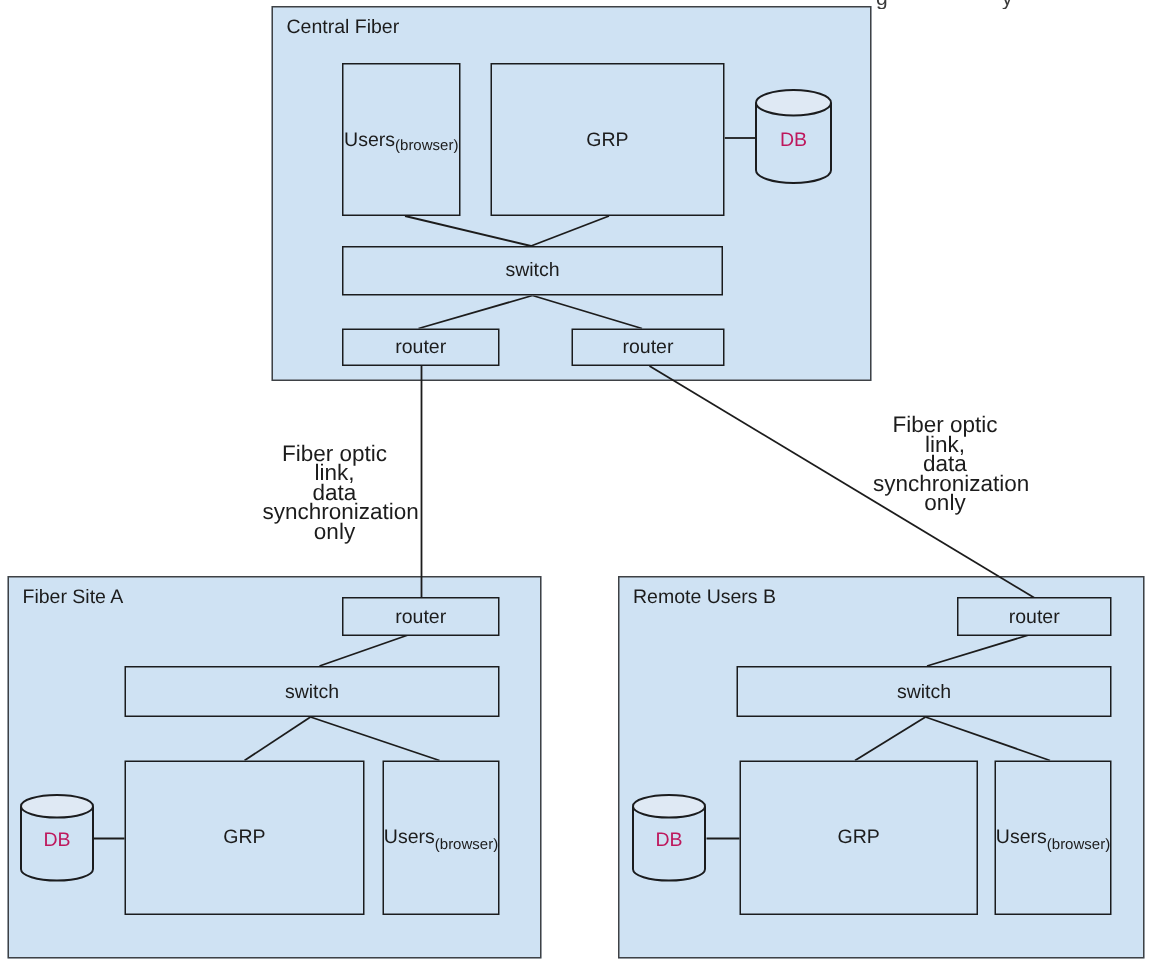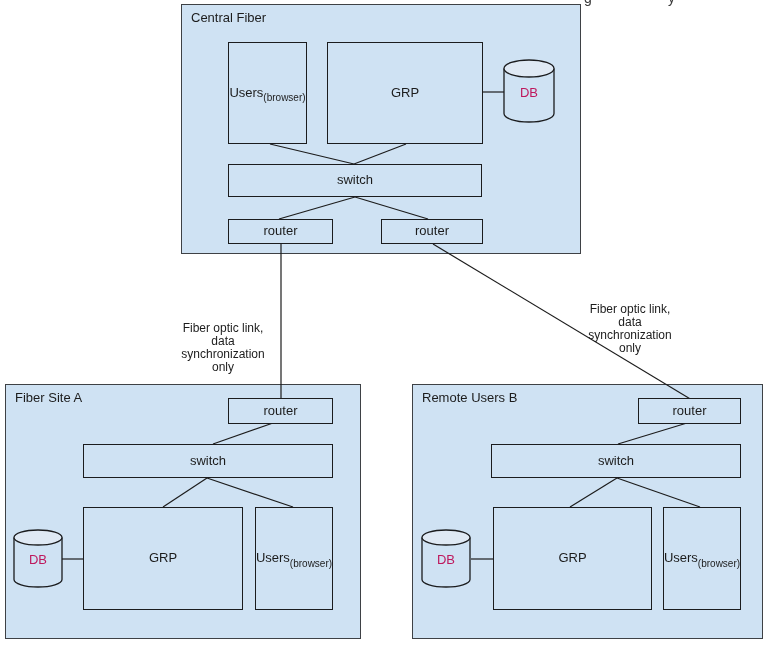--- a/index.html
+++ b/index.html
@@ -83,21 +83,21 @@
   }
   #cyl-central { left: 503px; top: 59px;  width: 52px; height: 64px; }
   #cyl-central .db-label { top: 26px; }
   #cyl-a { left: 13px;  top: 529px; width: 50px; height: 59px; }
   #cyl-b { left: 421px; top: 529px; width: 50px; height: 59px; }
   #cyl-a .db-label, #cyl-b .db-label { top: 23px; }
 
   
   .fiber-label {
     position: absolute; z-index: 4; width: 96px;
-    font-size: 12px; line-height: 13px; text-align: center; color: #1c1c1c; margin-top: 26px;
+    font-size: 15px; line-height: 13px; text-align: center; color: #1c1c1c;
   }
   #fiber-left  { left: 175px; top: 296px; }
   #fiber-right { left: 582px; top: 277px; }
 </style>
 </head>
 <body>
 
 <div id="canvas">
 
   <div class="crop-strip">

